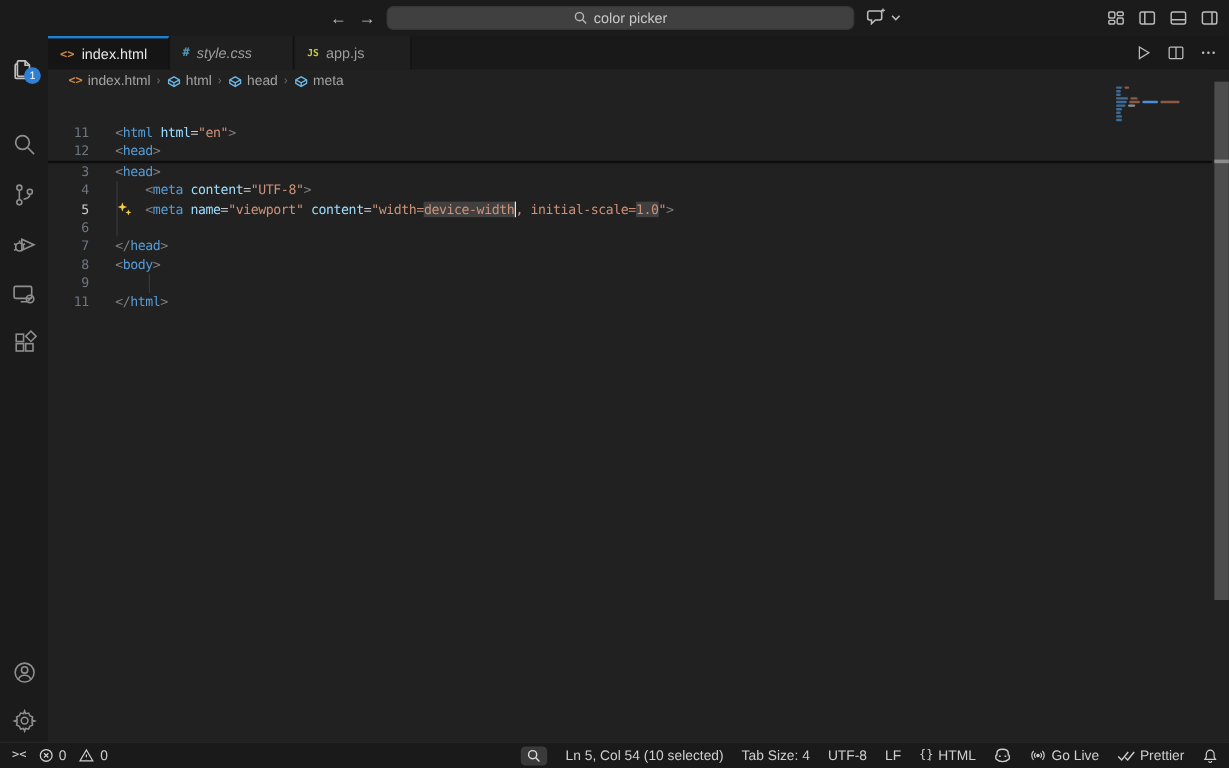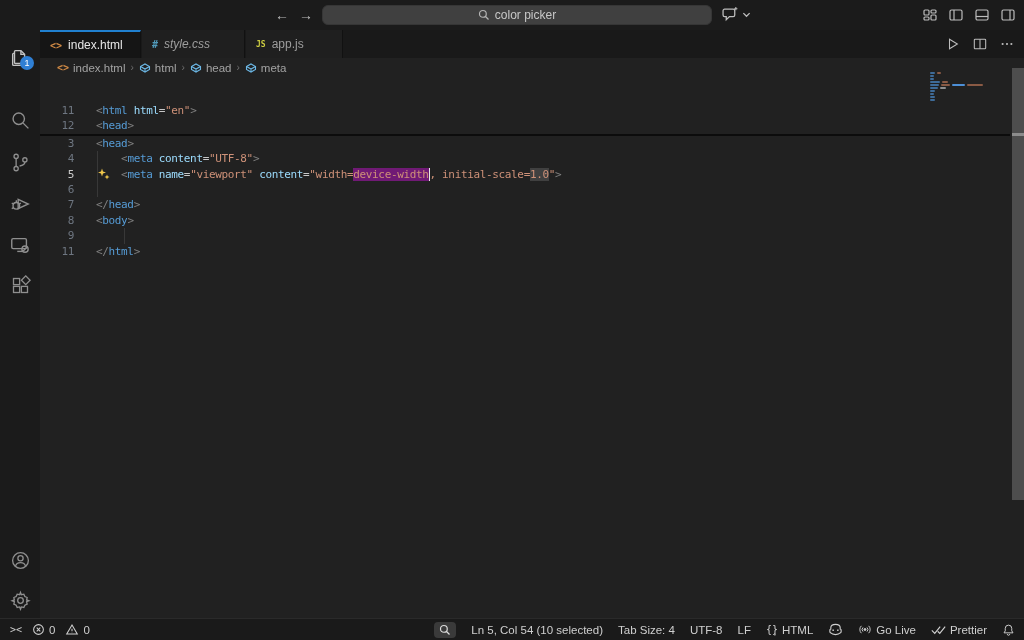--- a/index.html
+++ b/index.html
@@ -43,21 +43,21 @@
 
   
   #code { position:absolute; left:0; top:47px; width:970px;
     font-family:"DejaVu Sans Mono","Liberation Mono", monospace; font-size:11px; letter-spacing:-0.35px;margin-top:26px; }
   .line { display:flex; height:15.4px; line-height:15.4px; position:relative; }
   .ln { width:34px; text-align:right; color:#6e7681; flex:none; }
   .ln.active { color:#cccccc; }
   .lc { padding-left:22px; white-space:pre; color:#d4d4d4; }
   .pn { color:#808080; } .tg { color:#569cd6; } .at { color:#9cdcfe; }
   .op { color:#c8c8c8; } .st { color:#ce9178; } .tx { color:#d6d6d6; }
-  .sel { background:#701a75; }
+  .sel { background:#404040; }
   .hl { background:#404040; }
   .cursor { border-left:1px solid #e8e8e8; }
   #sticky { border-bottom:2px solid #0c0c0c; background:#212121; }
   .guide { position:absolute; width:1px; background:#383838; left:57px; }
 
   
   #sparkle { position:absolute; left:57px; color:#f2c94c; }
 
   
   #minimap { position:absolute; left:890px; top:42px; }

